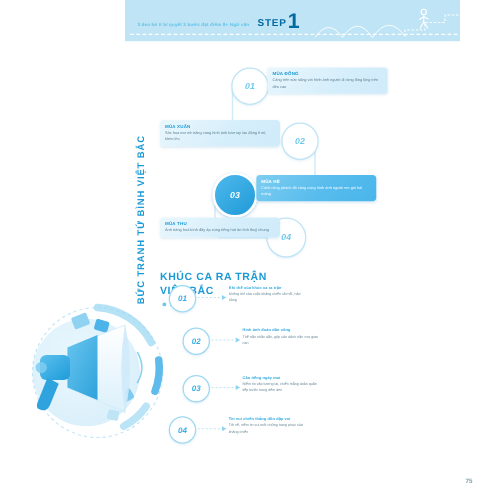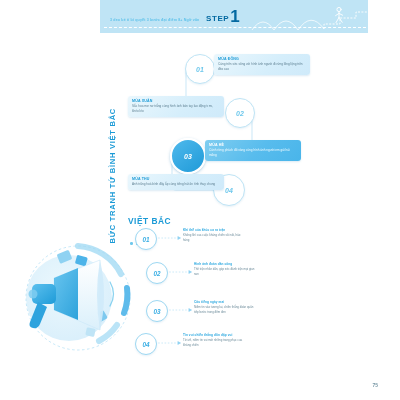--- a/index.html
+++ b/index.html
@@ -172,20 +172,21 @@
     </div>
     <div class="card" style="left:128px;top:128px;width:88px;">
       <div class="card-title">MÙA THU</div>
       <div class="card-body">Ánh trăng hoà bình đầy ắp cùng tiếng hát ân tình thuỷ chung</div>
     </div>
   </div>
 
   <div class="sec2">
 
     <div class="s2-title">
+      <div class="s2-l1">KHÚC CA RA TRẬN</div>
       <div class="s2-l2">VIỆT BẮC</div>
     </div>
     <div class="s2-dots">
       <i></i>
       <i></i>
     </div>
 
     <svg class="s2-svg" viewBox="0 0 400 165">
       <defs>
         <linearGradient id="gBlue" x1="0" y1="0" x2="1" y2="1">

